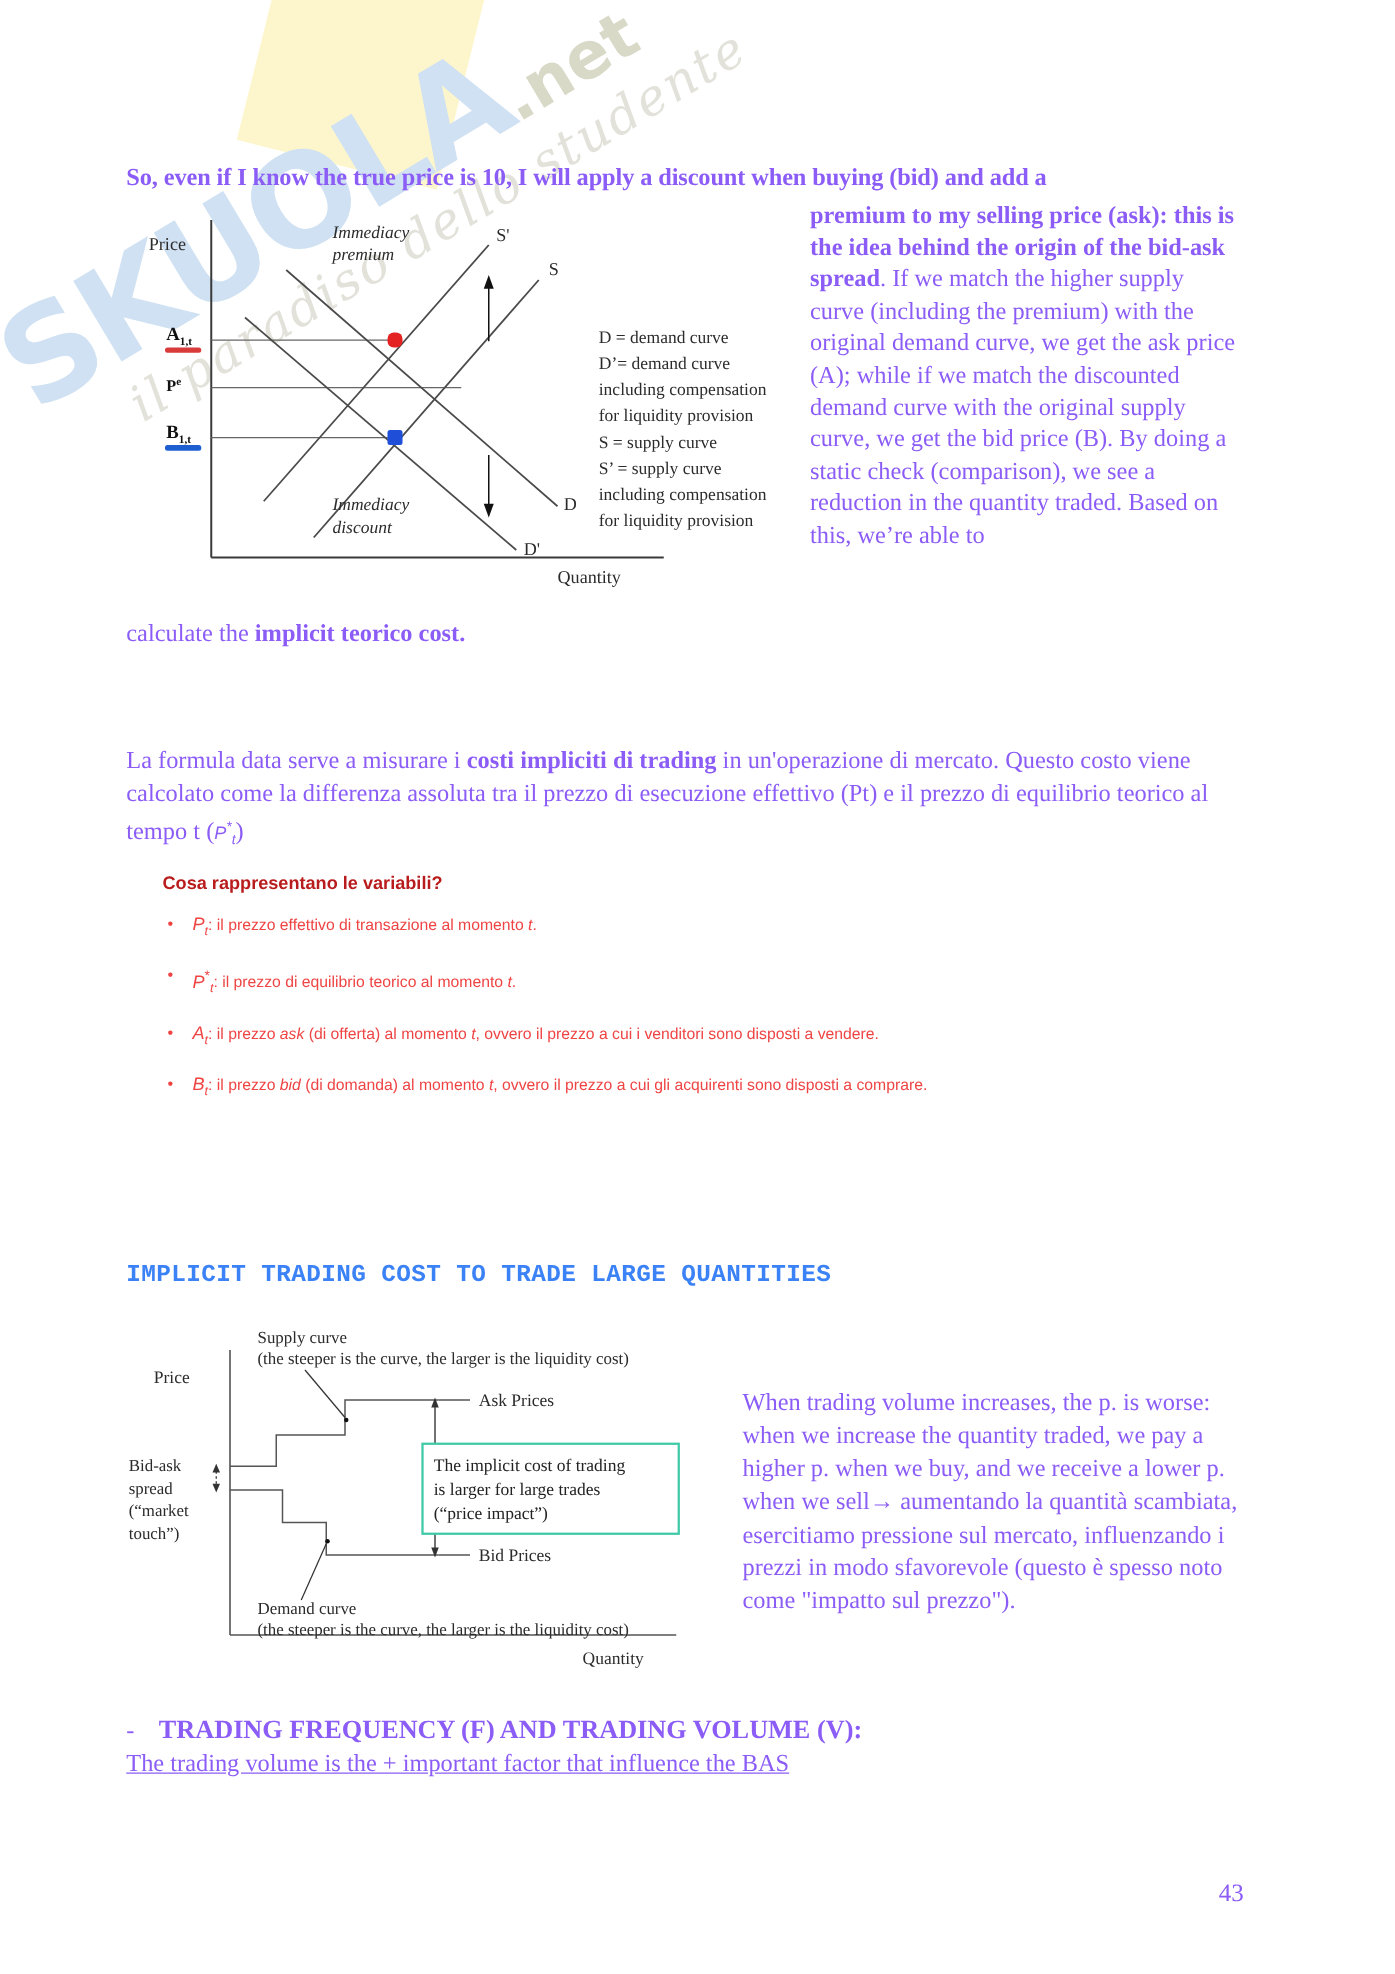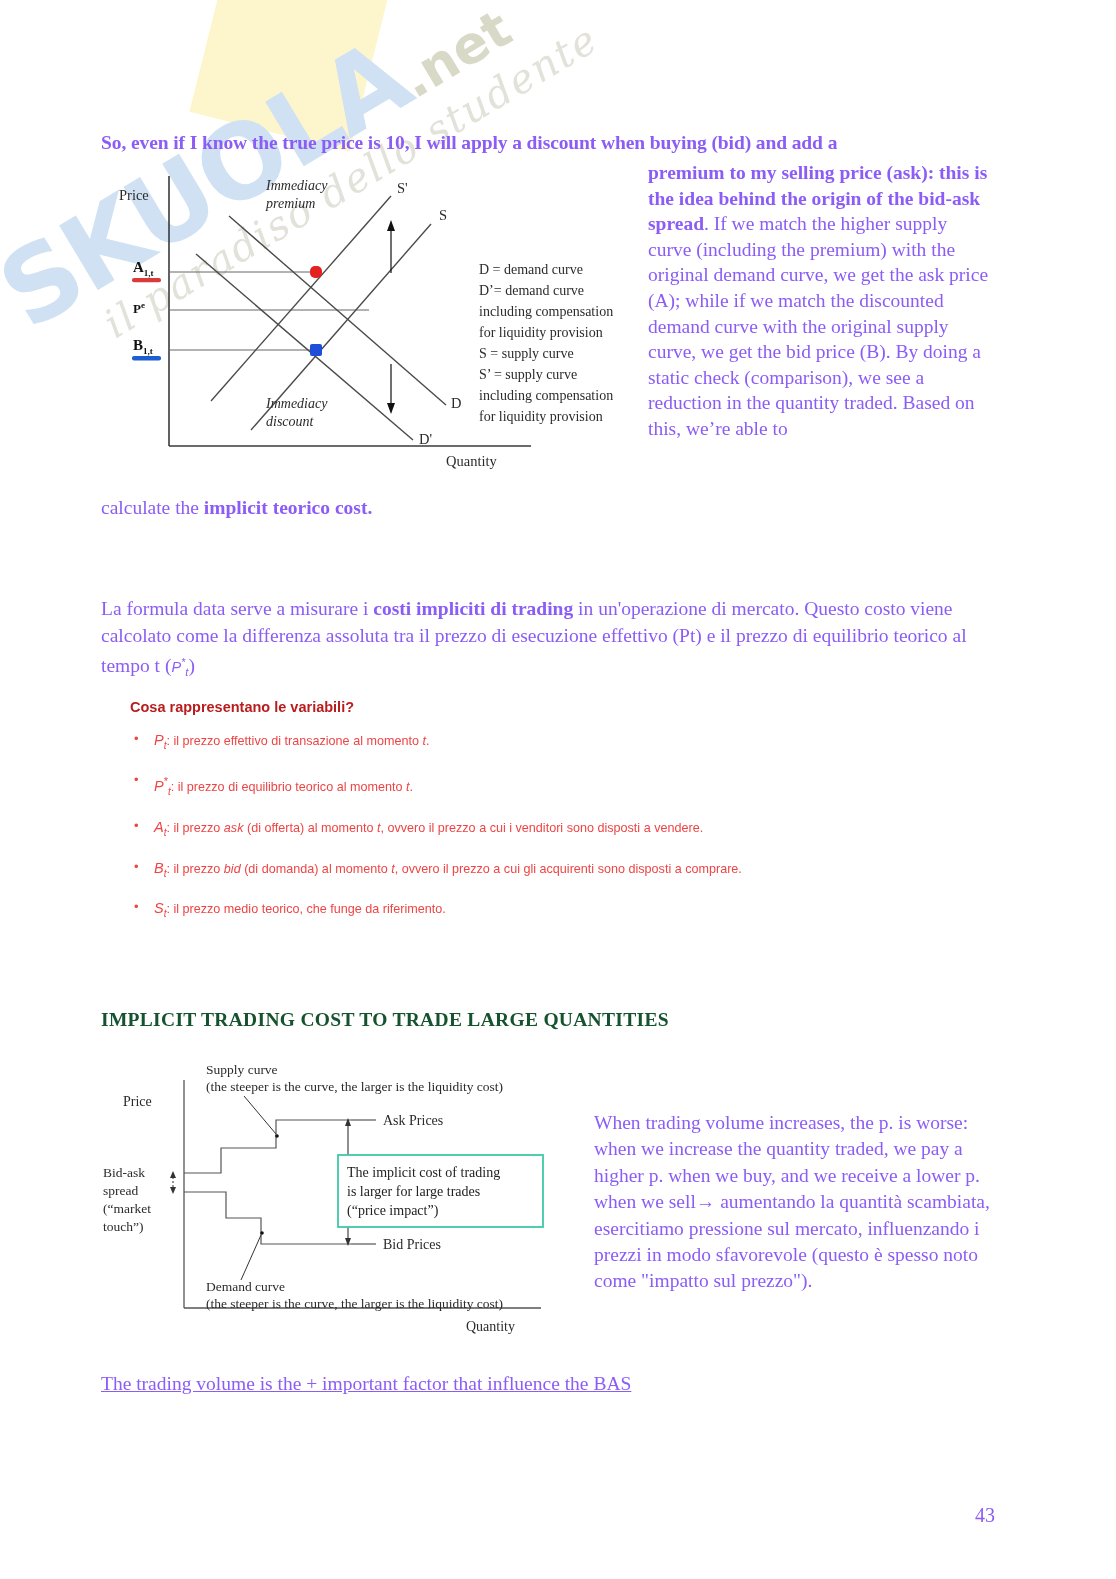--- a/index.html
+++ b/index.html
@@ -151,24 +151,24 @@
     font-style: italic;
     font-size: 14.5px;
   }
   .sup-star { font-style: normal; font-size: 11px; vertical-align: super; }
   .sub-t { font-size: 10px; vertical-align: sub; font-style: italic; }
   .it { font-style: italic; }
 
   
   #section-head {
     left: 101px; top: 1009px;
-    font-family: Liberation Serif, serif;
+    font-family: Liberation Mono, monospace;
     font-weight: bold;
     font-size: 19.5px;
-    color: #14532d;
+    color: #3b82f6;
     letter-spacing: 0.3px;
   }
 
   
   #right-col2 {
     left: 578px; top: 1110px; width: 410px;
     font-size: 19.5px;
     line-height: 26.4px;
     margin-left: 16px;
   }
@@ -296,23 +296,20 @@
       </li>
       <li>
         <span class="mathv">P<sup class="sup-star">*</sup><sub class="sub-t">t</sub></span><span>: il prezzo di equilibrio teorico al momento <span class="it">t</span>.</span>
       </li>
       <li>
         <span class="mathv">A<sub class="sub-t">t</sub></span><span>: il prezzo <span class="it">ask</span> (di offerta) al momento <span class="it">t</span>, ovvero il prezzo a cui i venditori sono disposti a vendere.</span>
       </li>
       <li>
         <span class="mathv">B<sub class="sub-t">t</sub></span><span>: il prezzo <span class="it">bid</span> (di domanda) al momento <span class="it">t</span>, ovvero il prezzo a cui gli acquirenti sono disposti a comprare.</span>
       </li>
-      <li>
-        <span class="mathv">S<sub class="sub-t">t</sub></span><span>: il prezzo medio teorico, che funge da riferimento.</span>
-      </li>
     </ul>
 
     <div class="abs" id="section-head">IMPLICIT TRADING COST TO TRADE LARGE QUANTITIES</div>
 
     <div class="abs" id="chart2">
       <svg width="455" height="285" viewBox="0 0 455 285">
 
         <line x1="83" y1="22" x2="83" y2="250" stroke="#555" stroke-width="1.3"></line>
         <line x1="83" y1="250" x2="440" y2="250" stroke="#555" stroke-width="1.3"></line>
 
@@ -358,19 +355,22 @@
           <text x="246" y="119" font-size="14" font-family="Liberation Sans, sans-serif" fill="#222">The implicit cost of trading</text>
           <text x="246" y="138" font-size="14" font-family="Liberation Sans, sans-serif" fill="#222">is larger for large trades</text>
           <text x="246" y="157" font-size="14" font-family="Liberation Sans, sans-serif" fill="#222">(“price impact”)</text>
         </g>
       </svg>
     </div>
 
     <div class="abs body-text" id="right-col2">When trading volume increases, the p. is worse: when we increase the quantity traded, we pay a higher p. when we buy, and we receive a lower p. when we sell→ aumentando la quantità scambiata, esercitiamo pressione sul mercato, influenzando i prezzi in modo sfavorevole (questo è spesso noto come "impatto sul prezzo").</div>
 
     <div class="abs body-text" id="bottom-block">
+      <div>
+        <span class="dash">-</span>&nbsp;&nbsp;&nbsp;&nbsp;<span class="b2">TRADING FREQUENCY (F) AND TRADING VOLUME (V):</span>
+      </div>
       <div class="u">The trading volume is the + important factor that influence the BAS</div>
     </div>
 
     <div class="abs body-text" id="page-number">43</div>
 
   </div>
 </div>
 
 </body></html>

